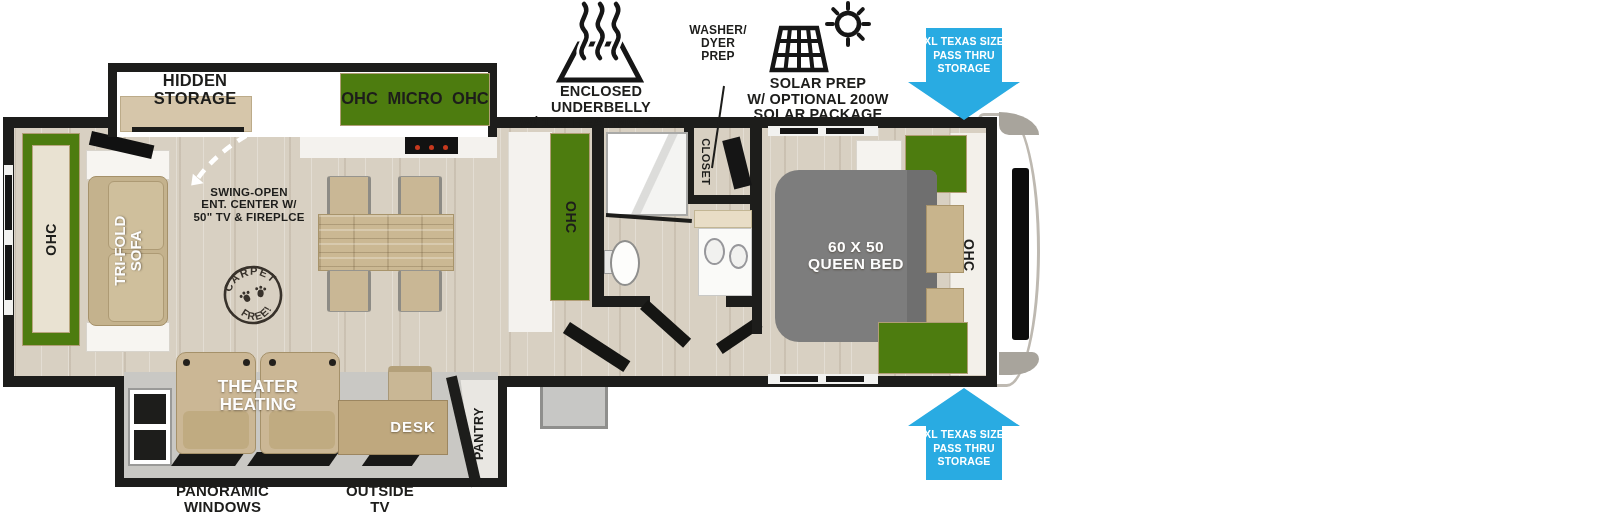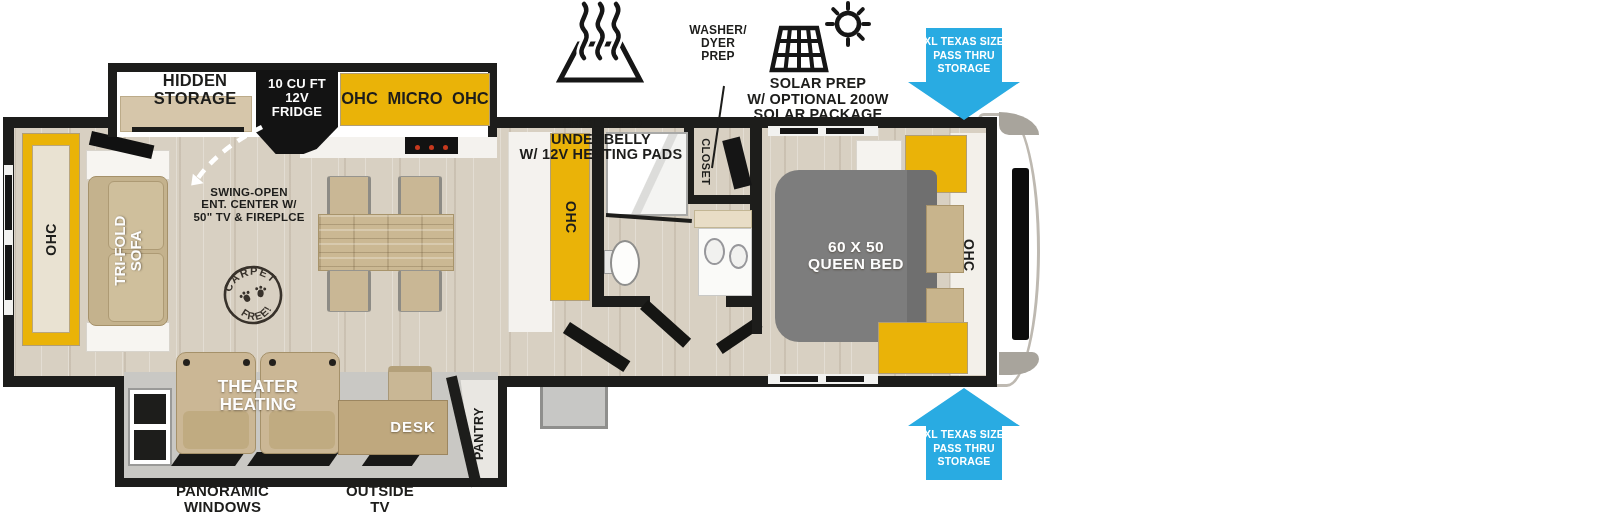--- a/index.html
+++ b/index.html
@@ -9,21 +9,21 @@
   .wall{position:absolute;background:#1d1d1b;}
   .lbl{position:absolute;color:#1d1d1b;text-align:center;line-height:1.08;
        white-space:pre-line;letter-spacing:.2px;}
   .lbl-w{color:#fdfdfd;text-shadow:0 1px 2px rgba(60,50,35,.55);}
   .vbox{position:absolute;display:flex;align-items:center;justify-content:center;}
   .rot90{transform:rotate(90deg);white-space:pre-line;text-align:center;line-height:1.05;}
   .rotm90{transform:rotate(-90deg);white-space:pre-line;text-align:center;line-height:1.05;}
   .floor{background-color:#d8d0c2;
     background-image:repeating-linear-gradient(90deg,rgba(255,255,255,.28) 0 1px,rgba(0,0,0,0) 1px 27px),
                      repeating-linear-gradient(90deg,rgba(120,100,78,.14) 0 2px,rgba(0,0,0,0) 2px 55px);}
-  .cab{background:#eab308;border:1px solid #b19e76;box-sizing:border-box;}
+  .cab{background:#4d7c0f;border:1px solid #b19e76;box-sizing:border-box;}
   .plank{background:#cbb893;
     background-image:repeating-linear-gradient(180deg,rgba(255,255,255,.25) 0 2px,rgba(0,0,0,0) 2px 9px,rgba(90,70,40,.25) 9px 10px,rgba(0,0,0,0) 10px 14px),
                      repeating-linear-gradient(90deg,rgba(90,70,40,.18) 0 2px,rgba(0,0,0,0) 2px 34px);}
   .white-room{background:#ffffff;}
   .seat{position:absolute;background:#cbb795;border:1px solid #a5916a;border-radius:10px 10px 6px 6px;box-sizing:border-box;}
   .seat-cushion{position:absolute;background:#c0ab81;border-radius:6px;}
   .dot{position:absolute;width:7px;height:7px;border-radius:50%;background:#23201c;}
   .slit{position:absolute;background:#191917;transform:skewX(-35deg);}
   svg{display:block;}
 </style>
@@ -140,26 +140,20 @@
   </div>
 
   <div class="wall" style="left:108px;top:63px;width:389px;height:74px;"></div>
   <div class="abs white-room" style="left:117px;top:72px;width:371px;height:65px;"></div>
 
   <div class="abs" style="left:120px;top:96px;width:132px;height:36px;background:#d6c6aa;border:1px solid #bcab89;box-sizing:border-box;"></div>
   <div class="abs" style="left:132px;top:127px;width:112px;height:5px;background:#1d1d1b;"></div>
   <div class="lbl" style="left:125px;top:72px;width:140px;font-size:16.5px;">HIDDEN
 STORAGE</div>
 
-  <div class="abs" style="left:256px;top:70px;width:82px;height:84px;background:#131313;
-              clip-path:polygon(0 0,100% 0,100% 68%,74% 94%,58% 100%,24% 100%,0 74%);">
-    <div class="lbl lbl-w" style="left:0;top:7px;width:82px;font-size:13px;text-shadow:none;">10 CU FT
-12V
-FRIDGE</div>
-  </div>
 
   <div class="abs cab" style="left:340px;top:73px;width:150px;height:53px;">
     <div class="lbl" style="left:0;top:16px;width:148px;font-size:16.5px;word-spacing:5px;letter-spacing:0;">OHC MICRO OHC</div>
   </div>
 
   <div class="wall" style="left:115px;top:377px;width:392px;height:110px;"></div>
   <div class="abs" style="left:124px;top:372px;width:374px;height:106px;background:#c9c8c4;"></div>
 
   <div class="abs" style="left:128px;top:388px;width:44px;height:78px;background:#ffffff;border:2px solid #9a9a98;box-sizing:border-box;"></div>
   <div class="abs" style="left:134px;top:394px;width:32px;height:30px;background:#1d1d1b;"></div>
@@ -236,21 +230,21 @@
     <path d="M12,80 L92,80 L73,44 L31,44 Z" fill="none" stroke="#161616" stroke-width="5"></path>
     <g fill="none" stroke-linecap="round">
       <path d="M36,58 C27,48 45,40 36,30 C28,21 44,14 36,4" stroke="#ffffff" stroke-width="10"></path>
       <path d="M52,58 C43,48 61,40 52,30 C44,21 60,14 52,4" stroke="#ffffff" stroke-width="10"></path>
       <path d="M68,58 C59,48 77,40 68,30 C60,21 76,14 68,4" stroke="#ffffff" stroke-width="10"></path>
       <path d="M36,58 C27,48 45,40 36,30 C28,21 44,14 36,4" stroke="#161616" stroke-width="4.5"></path>
       <path d="M52,58 C43,48 61,40 52,30 C44,21 60,14 52,4" stroke="#161616" stroke-width="4.5"></path>
       <path d="M68,58 C59,48 77,40 68,30 C60,21 76,14 68,4" stroke="#161616" stroke-width="4.5"></path>
     </g>
   </svg>
-  <div class="lbl" style="left:510px;top:84px;width:182px;font-size:14.5px;margin-top:32px;">ENCLOSED UNDERBELLY
+  <div class="lbl" style="left:510px;top:84px;width:182px;font-size:14.5px;">ENCLOSED UNDERBELLY
 W/ 12V HEATING PADS</div>
 
   <div class="lbl" style="left:672px;top:24px;width:92px;font-size:12px;">WASHER/
 DYER
 PREP</div>
 
   <svg class="abs" width="112" height="78" viewBox="0 0 112 78" style="left:762px;top:0;">
     <g fill="none" stroke="#161616" stroke-width="4" stroke-linecap="round">
       <path d="M10,70 L64,70 L55,28 L19,28 Z" stroke-width="4.5"></path>
       <path d="M28,28 L23.5,70 M37,28 L37,70 M46,28 L50.5,70"></path>

